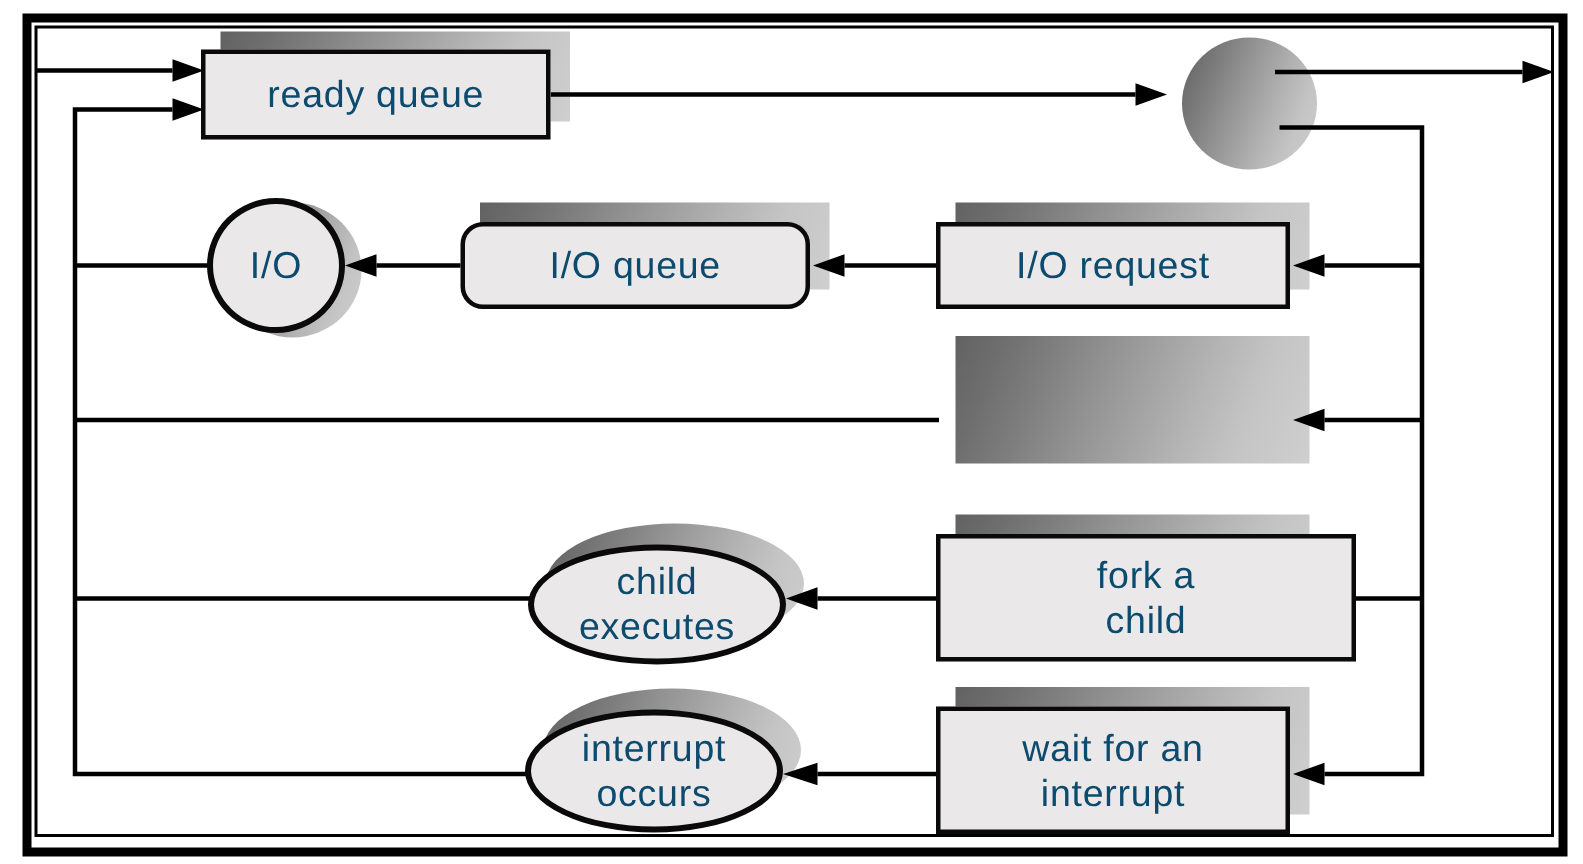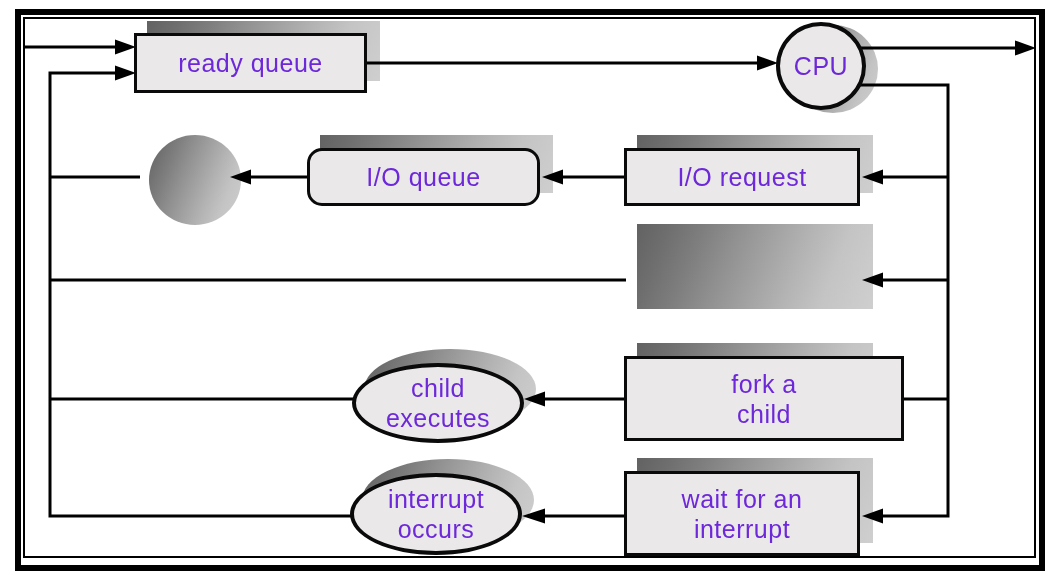--- a/index.html
+++ b/index.html
@@ -38,21 +38,21 @@
     background: #eae8e9;
     border: 3px solid #0a0a0a;
     display: flex;
     align-items: center;
     justify-content: center;
   }
   .face.ellipse { border-radius: 50%; border-width: 4px; }
   .label {
     font-size: 25px;
     line-height: 1.2;
-    color: #6d28d9;
+    color: #0c4a6e;
     text-align: center;
     white-space: pre-line;
     letter-spacing: 0.5px;
   }
   svg.lines { position: absolute; left: 0; top: 0; }
   svg .c { stroke: #000000; stroke-width: 3; fill: none; }
   svg .ah { fill: #000000; stroke: none; }
 </style>
 </head>
 <body>
@@ -127,22 +127,22 @@
       <span class="label">I/O request</span>
     </div>
     <div class="face" style="left:624px; top:356px; width:280px; height:85px;">
       <span class="label">fork a
 child</span>
     </div>
     <div class="face" style="left:624px; top:471px; width:236px; height:85px;">
       <span class="label">wait for an
 interrupt</span>
     </div>
-    <div class="face ellipse" style="left:776px; top:22px; width:90px; height:88px;">
-      <span class="label">CPU</span>
+    <div class="face ellipse" style="left:138px; top:132px; width:92px; height:90px;">
+      <span class="label">I/O</span>
     </div>
     <div class="face ellipse" style="left:352px; top:363px; width:172px; height:80px;">
       <span class="label">child
 executes</span>
     </div>
     <div class="face ellipse" style="left:350px; top:473px; width:172px; height:82px;">
       <span class="label">interrupt
 occurs</span>
     </div>
   </div>

